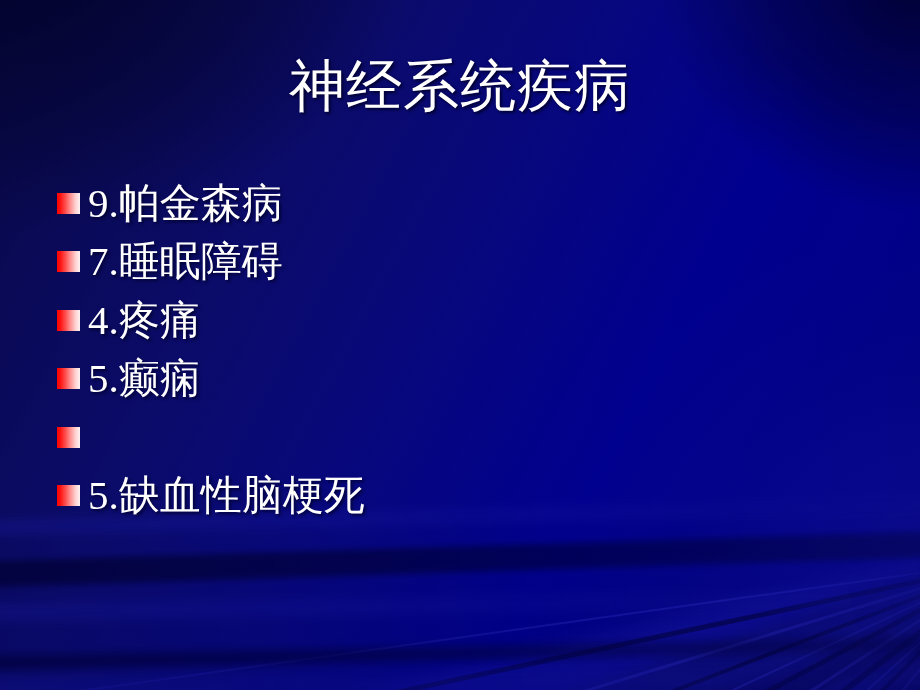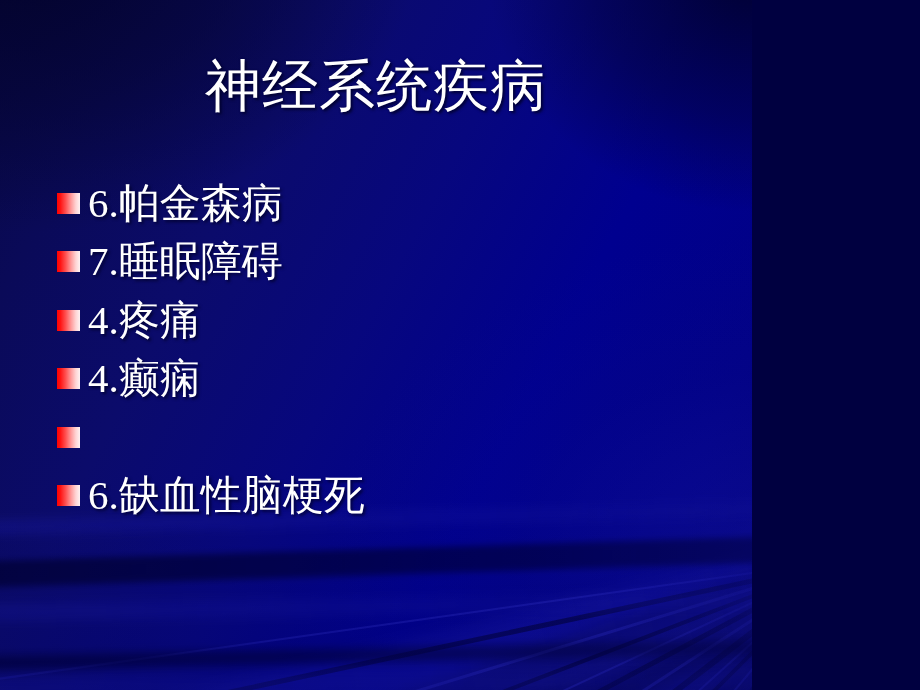--- a/index.html
+++ b/index.html
@@ -6,21 +6,21 @@
     margin: 0;
     padding: 0;
     background: #000040;
   }
   body {
     font-family: "Liberation Serif", "DejaVu Serif", serif;
   }
 
   #slide {
     position: relative;
-    width: 752px;
+    width: 920px;
     height: 690px;
     overflow: hidden;
     background: #0f766e;
   }
 
   
   .bg-layer {
     position: absolute;
     inset: 0;
     pointer-events: none;
@@ -206,42 +206,42 @@
   <div class="bg-layer vignette-bottom"></div>
 
   <div id="content">
 
     <div id="title">神经系统疾病</div>
 
     <ul id="bullet-list">
 
       <li class="bullet-row">
         <span class="bullet-marker"></span>
-        <span class="bullet-text">6.帕金森病</span>
+        <span class="bullet-text">9.帕金森病</span>
       </li>
 
       <li class="bullet-row">
         <span class="bullet-marker"></span>
         <span class="bullet-text">7.睡眠障碍</span>
       </li>
 
       <li class="bullet-row">
         <span class="bullet-marker"></span>
         <span class="bullet-text">4.疼痛</span>
       </li>
 
       <li class="bullet-row">
         <span class="bullet-marker"></span>
-        <span class="bullet-text">4.癫痫</span>
-      </li>
-
-      <li class="bullet-row">
-        <span class="bullet-marker"></span>
-      </li>
-
-      <li class="bullet-row">
-        <span class="bullet-marker"></span>
-        <span class="bullet-text">6.缺血性脑梗死</span>
+        <span class="bullet-text">5.癫痫</span>
+      </li>
+
+      <li class="bullet-row">
+        <span class="bullet-marker"></span>
+      </li>
+
+      <li class="bullet-row">
+        <span class="bullet-marker"></span>
+        <span class="bullet-text">5.缺血性脑梗死</span>
       </li>
 
     </ul>
   </div>
 </div>
 
 </body></html>

